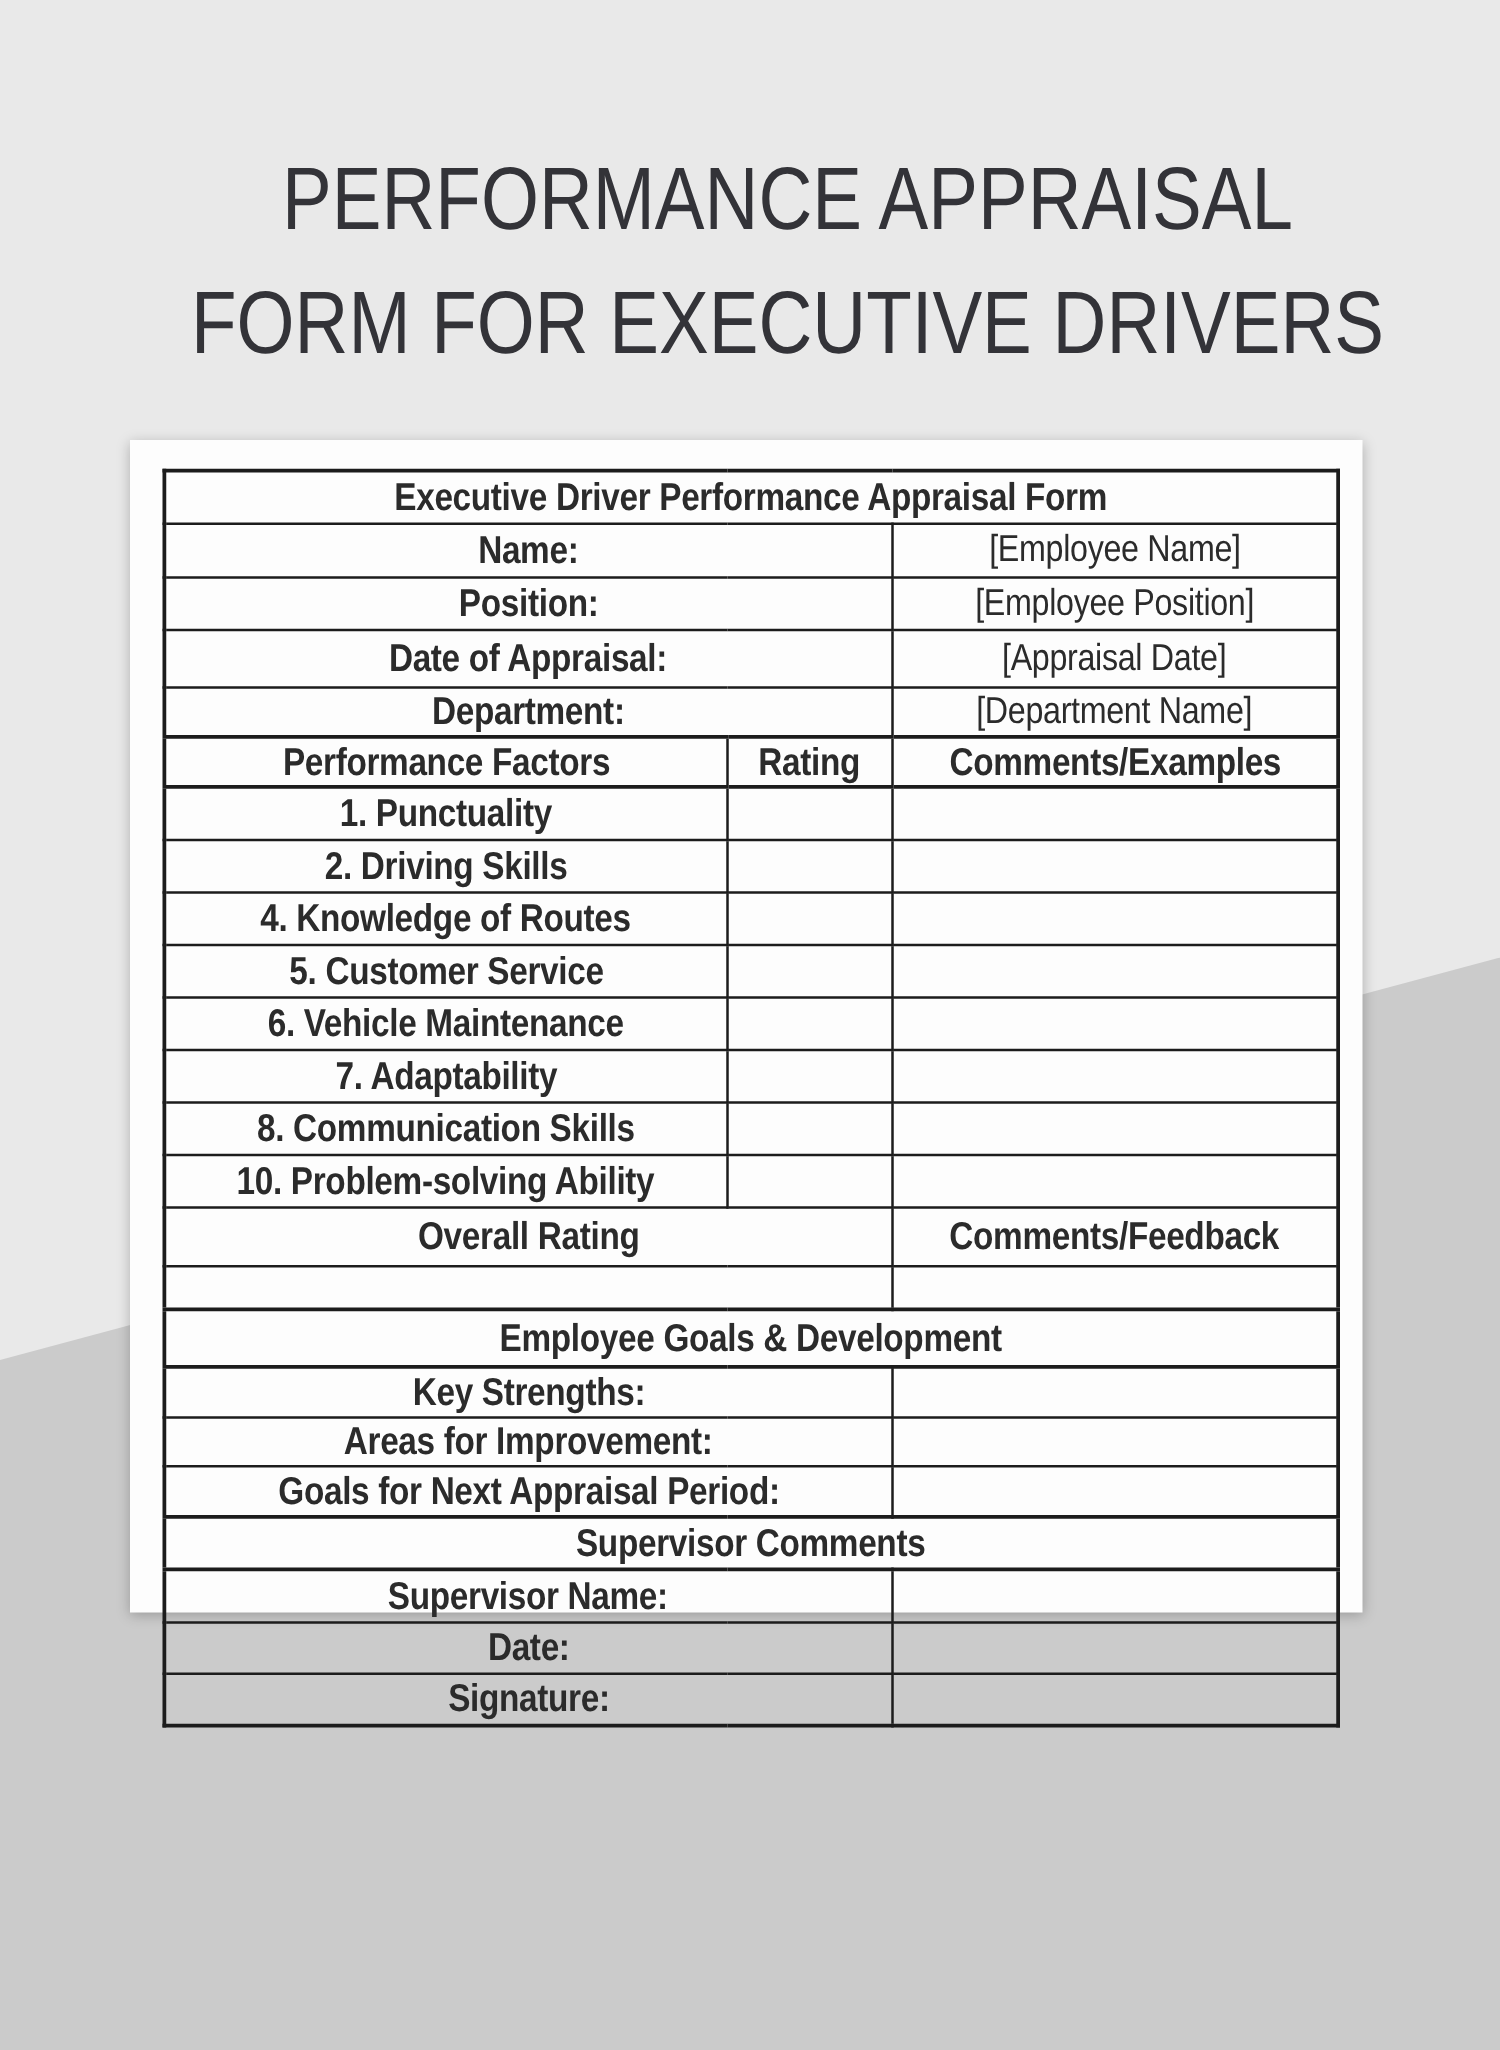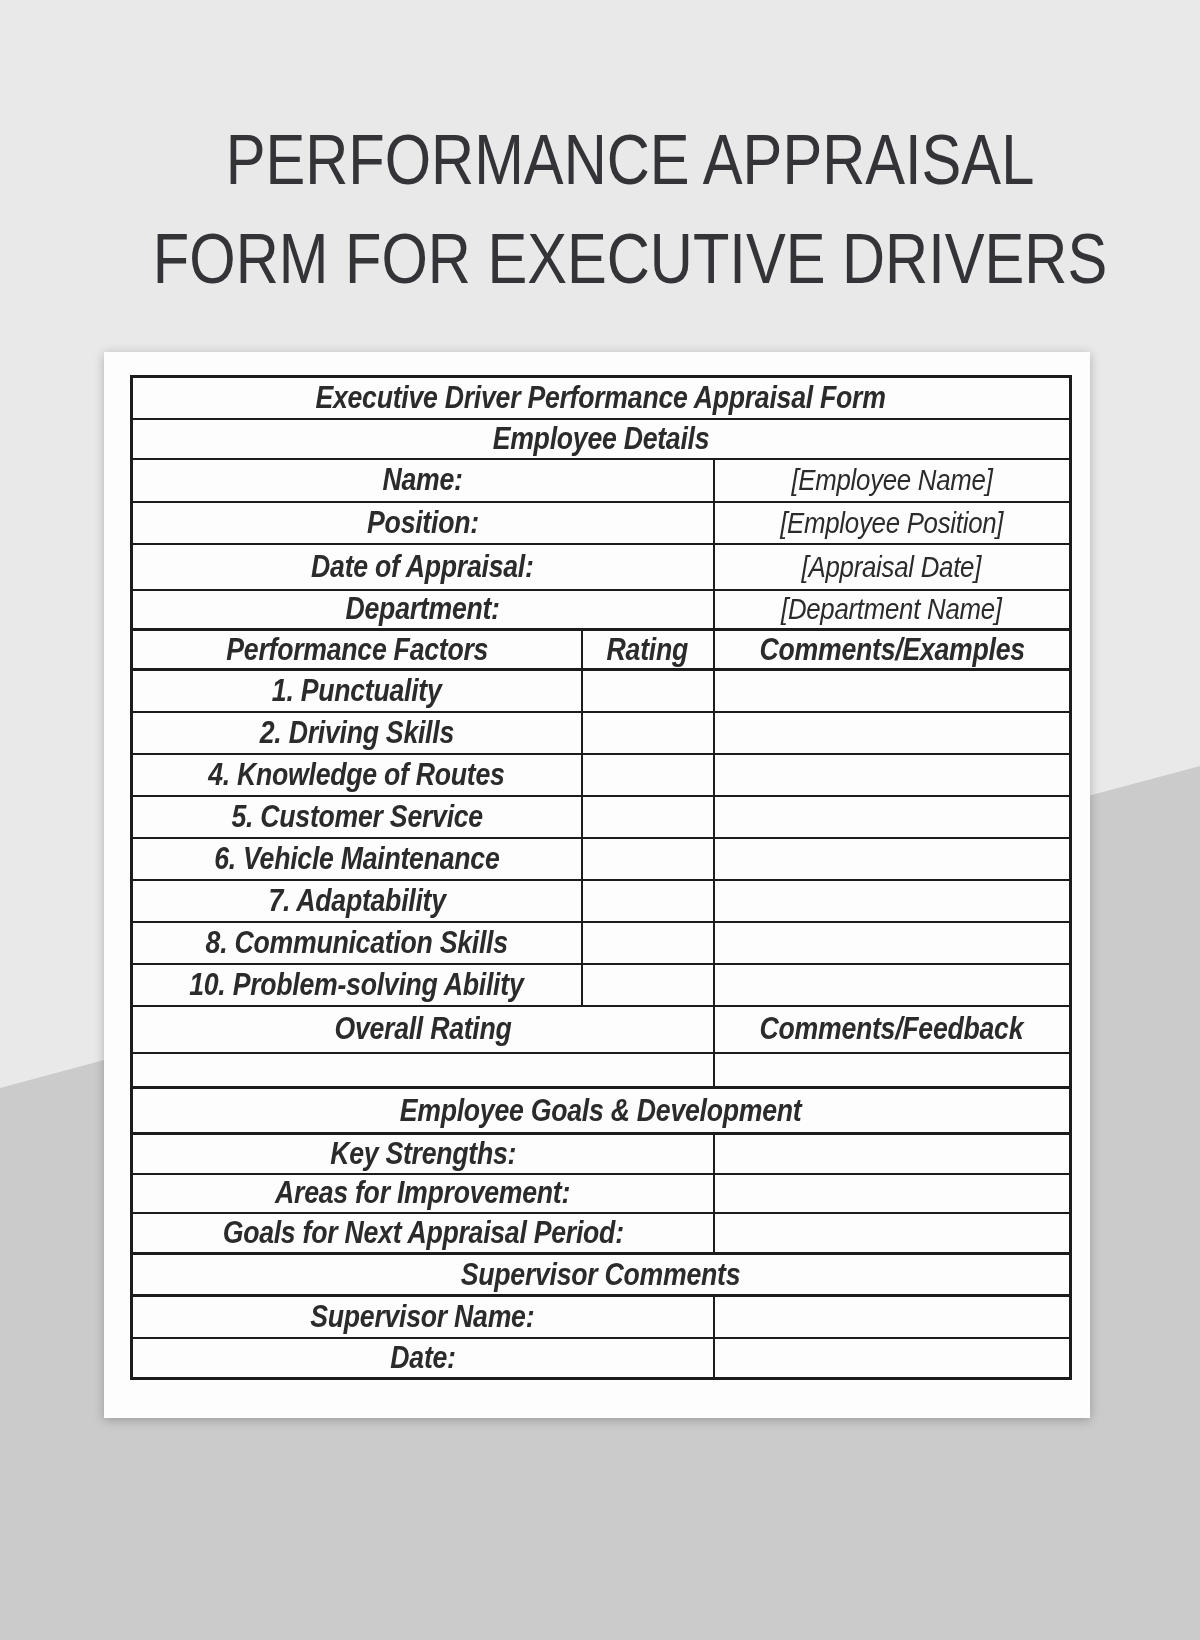--- a/index.html
+++ b/index.html
@@ -16,24 +16,23 @@
   .title{
     position:absolute;top:110px;left:0;width:1200px;text-align:center;
     color:#333338;
     margin-left:30px;
   }
   .title .line{
     font-size:71px;line-height:99px;font-weight:400;white-space:nowrap;
     transform:scaleX(0.84);transform-origin:50% 50%;
   }
   .card{
-    position:absolute;left:104px;top:352px;width:986px;height:1066px;
+    position:absolute;left:104px;top:352px;width:986px;height:938px;
     background:#fdfdfd;
     box-shadow:0 2px 10px rgba(0,0,0,0.25);
-    font-style:italic;
   }
   table.form{
     position:absolute;left:26px;top:23px;width:939px;
     border-collapse:collapse;table-layout:fixed;
     border:3px solid #1c1c1c;
   }
   table.form td{
     border:2px solid #1c1c1c;
     text-align:center;vertical-align:middle;
     color:#2b2b2b;padding:0;overflow:hidden;
@@ -62,23 +61,20 @@
       <col style="width:450px">
         <col style="width:132px">
         <col style="width:357px">
     </colgroup>
 
     <tbody>
         <tr style="height:42px">
       <td colspan="3"><span class="ct">Executive Driver Performance Appraisal Form</span></td>
     </tr>
 
-    <tr style="height:40px">
-      <td colspan="3"><span class="ct">Employee Details</span></td>
-    </tr>
 
     <tr style="height:43px">
       <td colspan="2"><span class="ct">Name:</span></td>
       <td class="val"><span class="ct">[Employee Name]</span></td>
     </tr>
 
     <tr style="height:42px">
       <td colspan="2"><span class="ct">Position:</span></td>
       <td class="val"><span class="ct">[Employee Position]</span></td>
     </tr>
@@ -172,15 +168,19 @@
     </tr>
 
     <tr style="height:42px">
       <td colspan="2"><span class="ct">Supervisor Name:</span></td>
       <td></td>
     </tr>
     <tr style="height:41px">
       <td colspan="2"><span class="ct">Date:</span></td>
       <td></td>
     </tr>
+    <tr style="height:42px">
+      <td colspan="2"><span class="ct">Signature:</span></td>
+      <td></td>
+    </tr>
   </tbody>
     </table>
 </div>
 
 </body></html>

